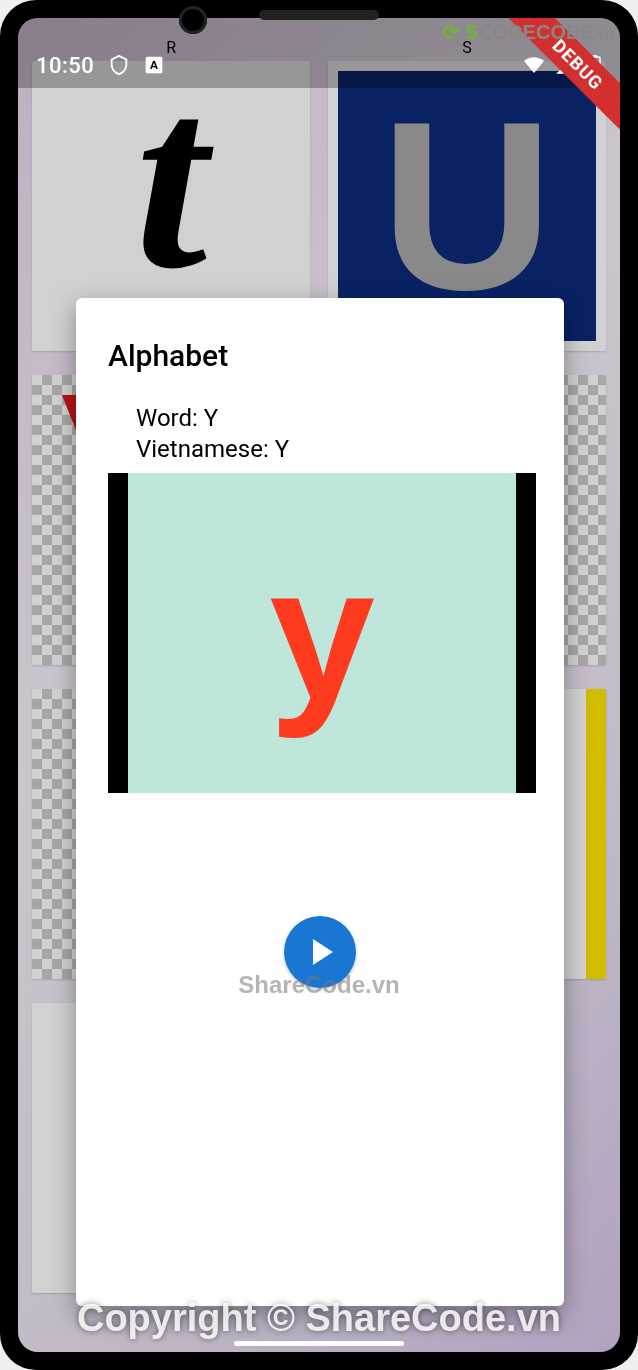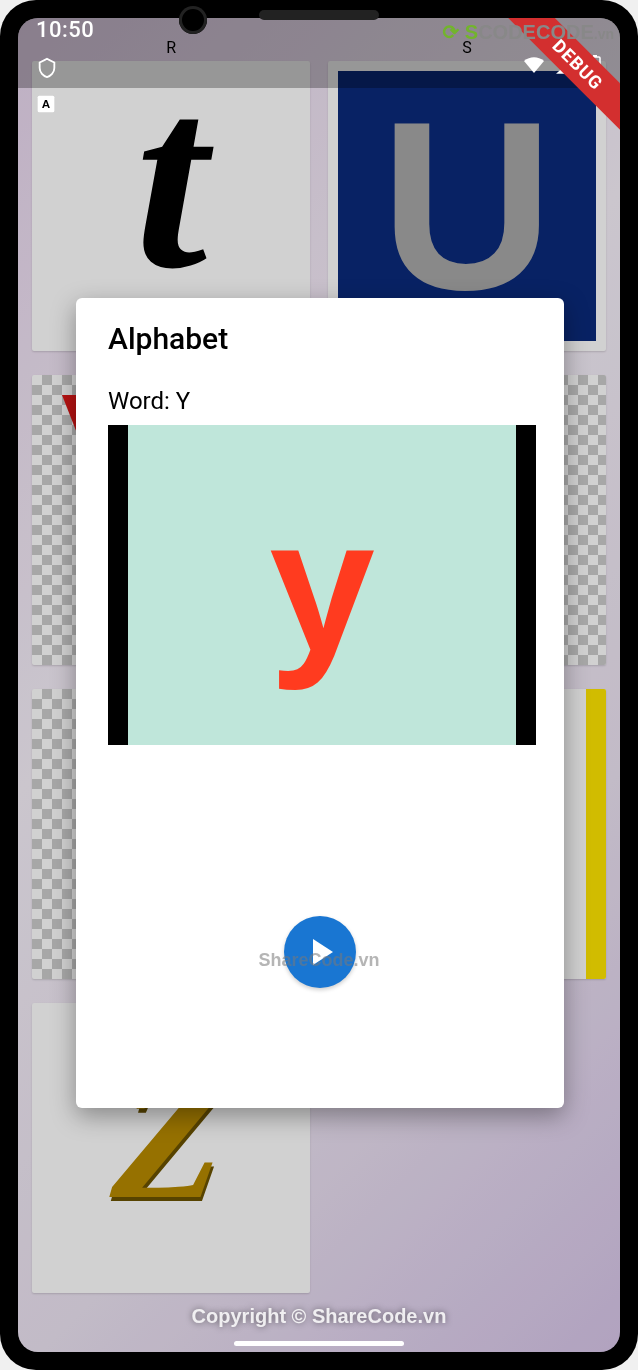--- a/index.html
+++ b/index.html
@@ -21,21 +21,21 @@
   .notch-speaker {
     position: absolute; top: 10px; left: 50%; transform: translateX(-60px);
     width: 120px; height: 10px; border-radius: 6px; background: #222; z-index: 60;
   }
   
   .status-bar {
     position: absolute; top: 0; left: 0; right: 0; height: 70px;
     display: flex; align-items: center; justify-content: space-between;
     padding: 24px 18px 0 18px; color: #fff; z-index: 40;
   }
-  .status-left { display:flex; gap:14px;flex-direction:column; }
+  .status-left { display:flex; align-items:center; gap:14px; }
   .clock { font-size: 22px; font-weight: 500; letter-spacing: 0.5px; }
   .status-right { display:flex; align-items:center; gap:10px; }
   .status-overlay {
     position:absolute; top:0; left:0; right:0; height:70px;
     background: rgba(0,0,0,0.28); z-index: 35;
   }
   
   .grid {
     position:absolute; top:0; left:0; right:0; bottom:0;
     padding: 20px 14px; z-index: 10;
@@ -63,26 +63,26 @@
       linear-gradient(45deg,#ccc 25%,transparent 25%),
       linear-gradient(-45deg,#ccc 25%,transparent 25%),
       linear-gradient(45deg,transparent 75%,#ccc 75%),
       linear-gradient(-45deg,transparent 75%,#ccc 75%);
     background-size: 20px 20px;
     background-position: 0 0, 0 10px, 10px -10px, -10px 0;
     position:absolute;
   }
   
   .dialog {
-    position:absolute; top: 280px; left: 58px; width: 488px; height: 810px;
+    position:absolute; top: 280px; left: 58px; width: 488px; height: 1008px;
     background:#fff; border-radius: 6px; box-shadow: 0 8px 24px rgba(0,0,0,0.35);
-    z-index: 50; padding: 23px 32px;
+    z-index: 50; padding: 40px 32px;
   }
   .dialog-title { font-size: 30px; font-weight: 500; color:#000; margin-bottom: 30px; }
-  .dialog-line { font-size: 24px; color:#000; line-height: 1.3; }
+  .dialog-line { font-size: 24px; color:#000; line-height: 1.3; margin-left: 28px; }
   .video-box {
     margin-top: 8px; width: 428px; height: 320px; background:#000; position:relative; overflow:hidden;
   }
   .video-inner {
     position:absolute; top:0; bottom:0; left:20px; right:20px; background:#bfe6da;
     display:flex; align-items:center; justify-content:center;
   }
   .video-letter { font-family: Arial, sans-serif; font-size: 190px; color:#ff3b1f; font-weight:600; }
   .play-button {
     position:absolute; left:50%; top: 618px; transform: translateX(-50%);
@@ -102,27 +102,27 @@
   }
   
   .wm-logo {
     position:absolute; top:2px; right:6px; z-index:70; font-size:20px; font-weight:700; color:#888;
     font-family: Arial, sans-serif;
   }
   .wm-logo .s { color:#72b42d; }
   .wm-logo .code { color:#888;margin-top:41px; }
   .wm-logo .vn { color:#888; font-size:14px; }
   .wm-center {
-    position:absolute; top: 932px; left:50%; transform:translateX(-50%);
-    font-size:18px; font-weight:700; color:rgba(120,120,120,0.55); z-index:60;
+    position:absolute; top: 953px; left:50%; transform:translateX(-50%);
+    font-size:24px; font-weight:700; color:rgba(120,120,120,0.55); z-index:60;
     font-family: Arial, sans-serif;
   }
   .wm-bottom {
-    position:absolute; bottom: 24px; left:50%; transform:translateX(-50%);
-    font-size:20px; font-weight:700; color:rgba(255,255,255,0.85);
+    position:absolute; bottom: 12px; left:50%; transform:translateX(-50%);
+    font-size:38px; font-weight:700; color:rgba(255,255,255,0.85);
     text-shadow:0 0 6px rgba(0,0,0,0.5); z-index:60; white-space:nowrap;
     font-family: Arial, sans-serif;
   }
   .home-indicator {
     position:absolute; bottom:6px; left:50%; transform:translateX(-50%);
     width:170px; height:5px; border-radius:3px; background:#fff; z-index:65;
   }
   .ico { display:inline-flex; }
 </style>
 </head>
@@ -218,20 +218,23 @@
       </div>
     </div>
 
     <div class="debug-badge">DEBUG</div>
 
     <div class="dialog">
       <div class="dialog-title">Alphabet</div>
       <div class="dialog-line">
         <span>Word: </span><span>Y</span>
       </div>
+      <div class="dialog-line">
+        <span>Vietnamese: </span><span>Y</span>
+      </div>
       <div class="video-box">
         <div class="video-inner">
           <div class="video-letter">y</div>
         </div>
       </div>
       <div class="play-button">
         <div class="play-triangle"></div>
       </div>
     </div>
 

